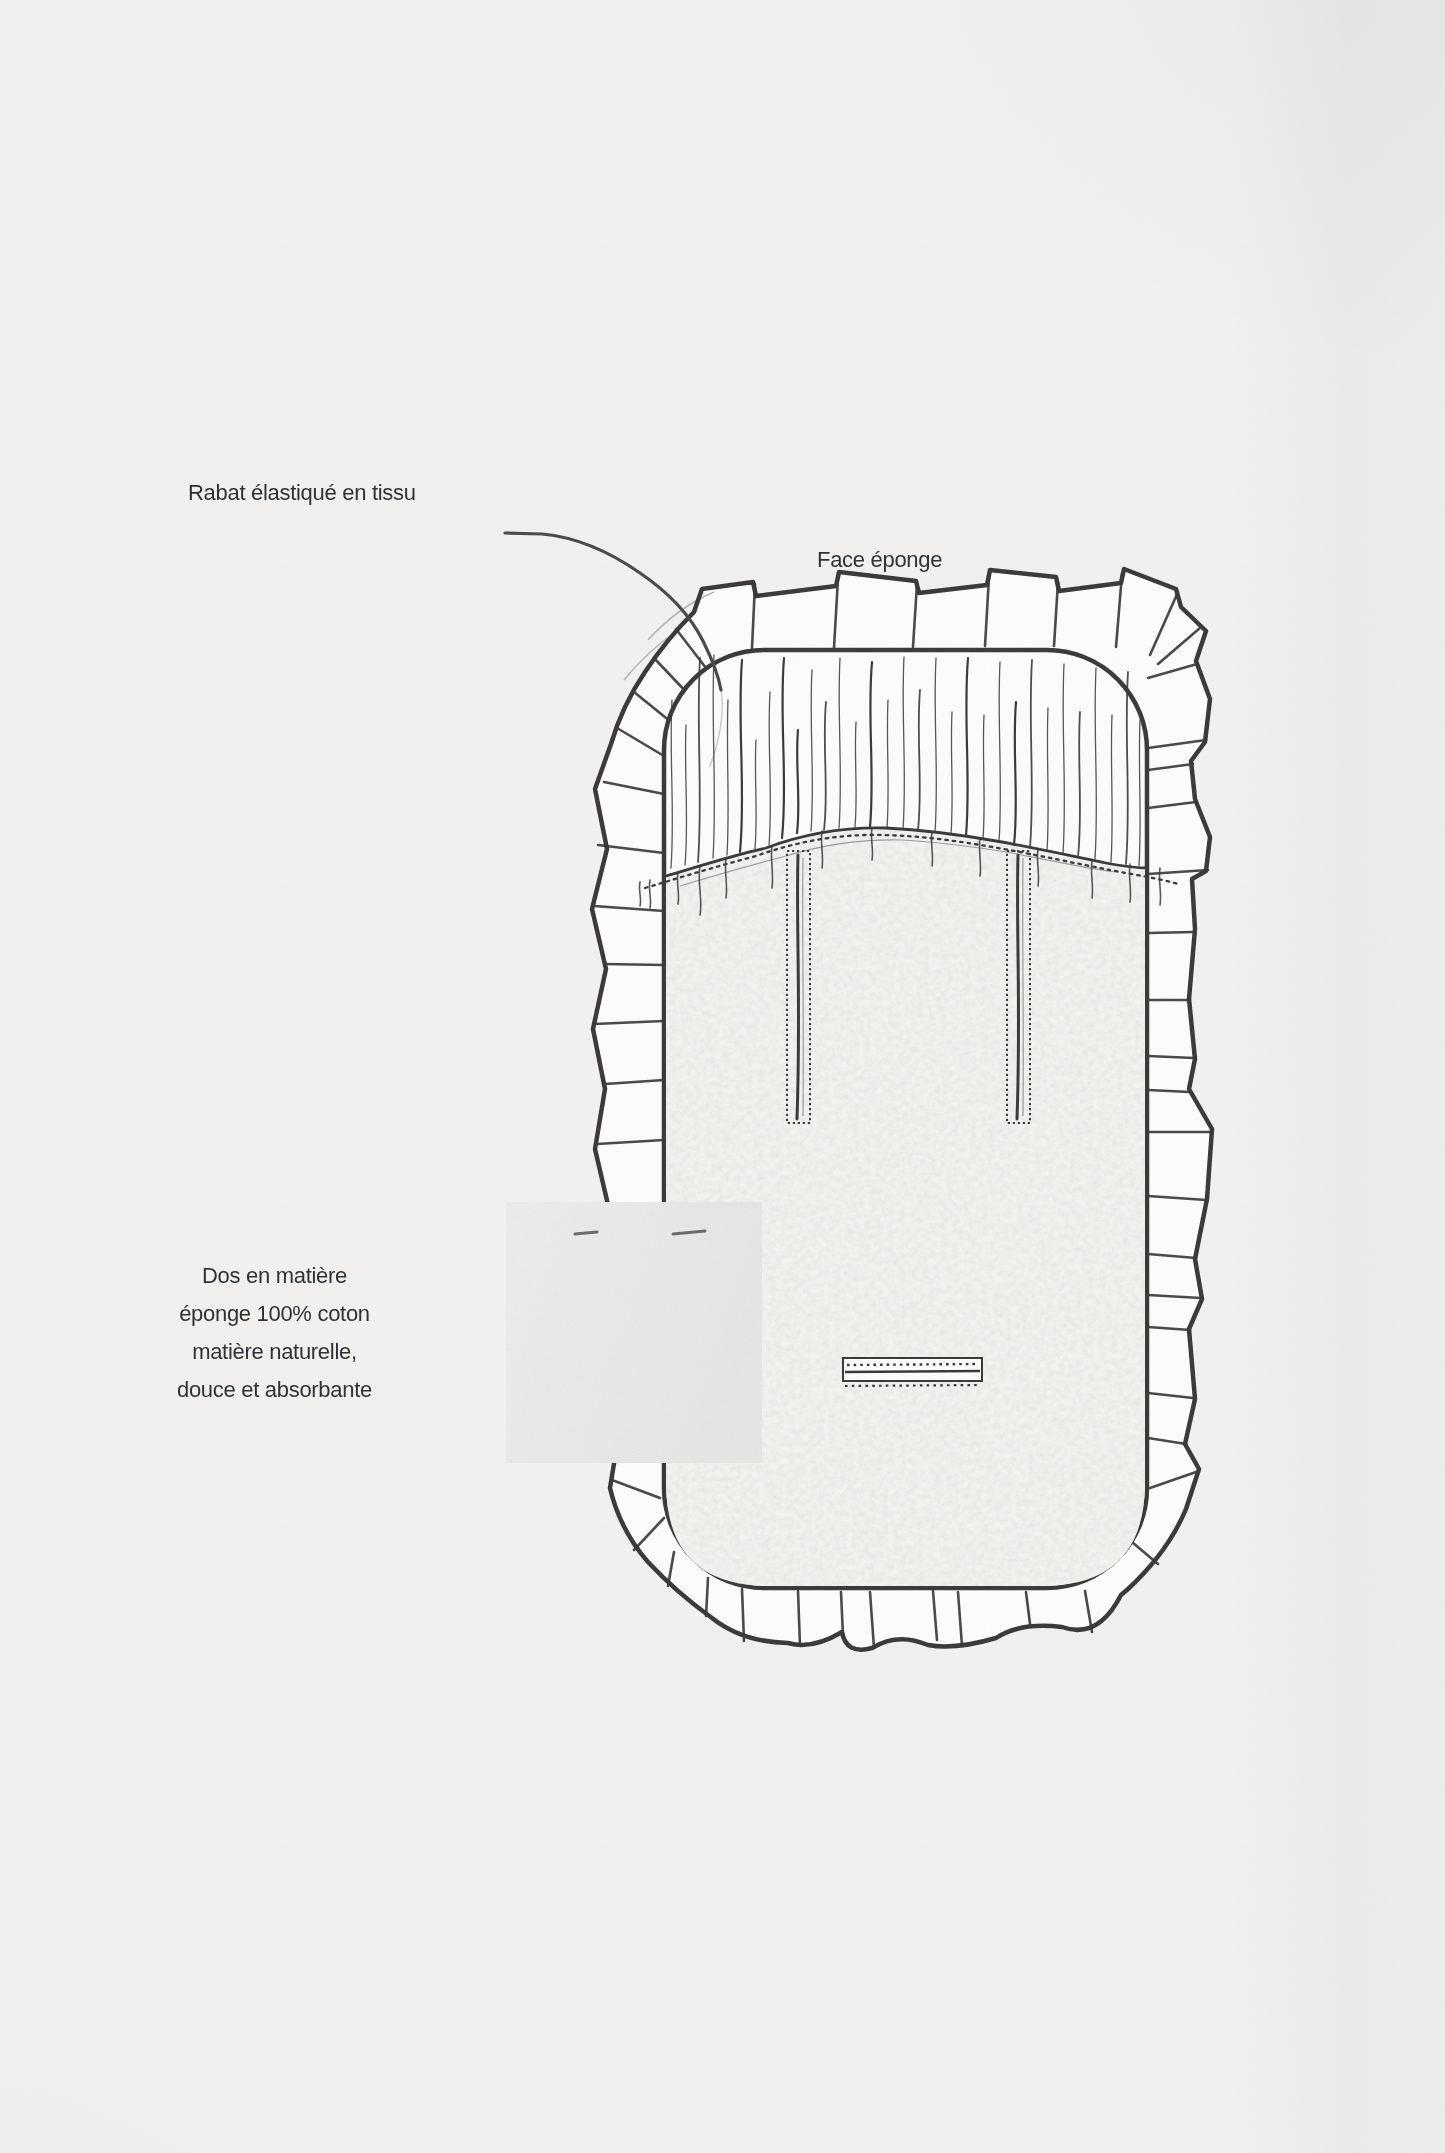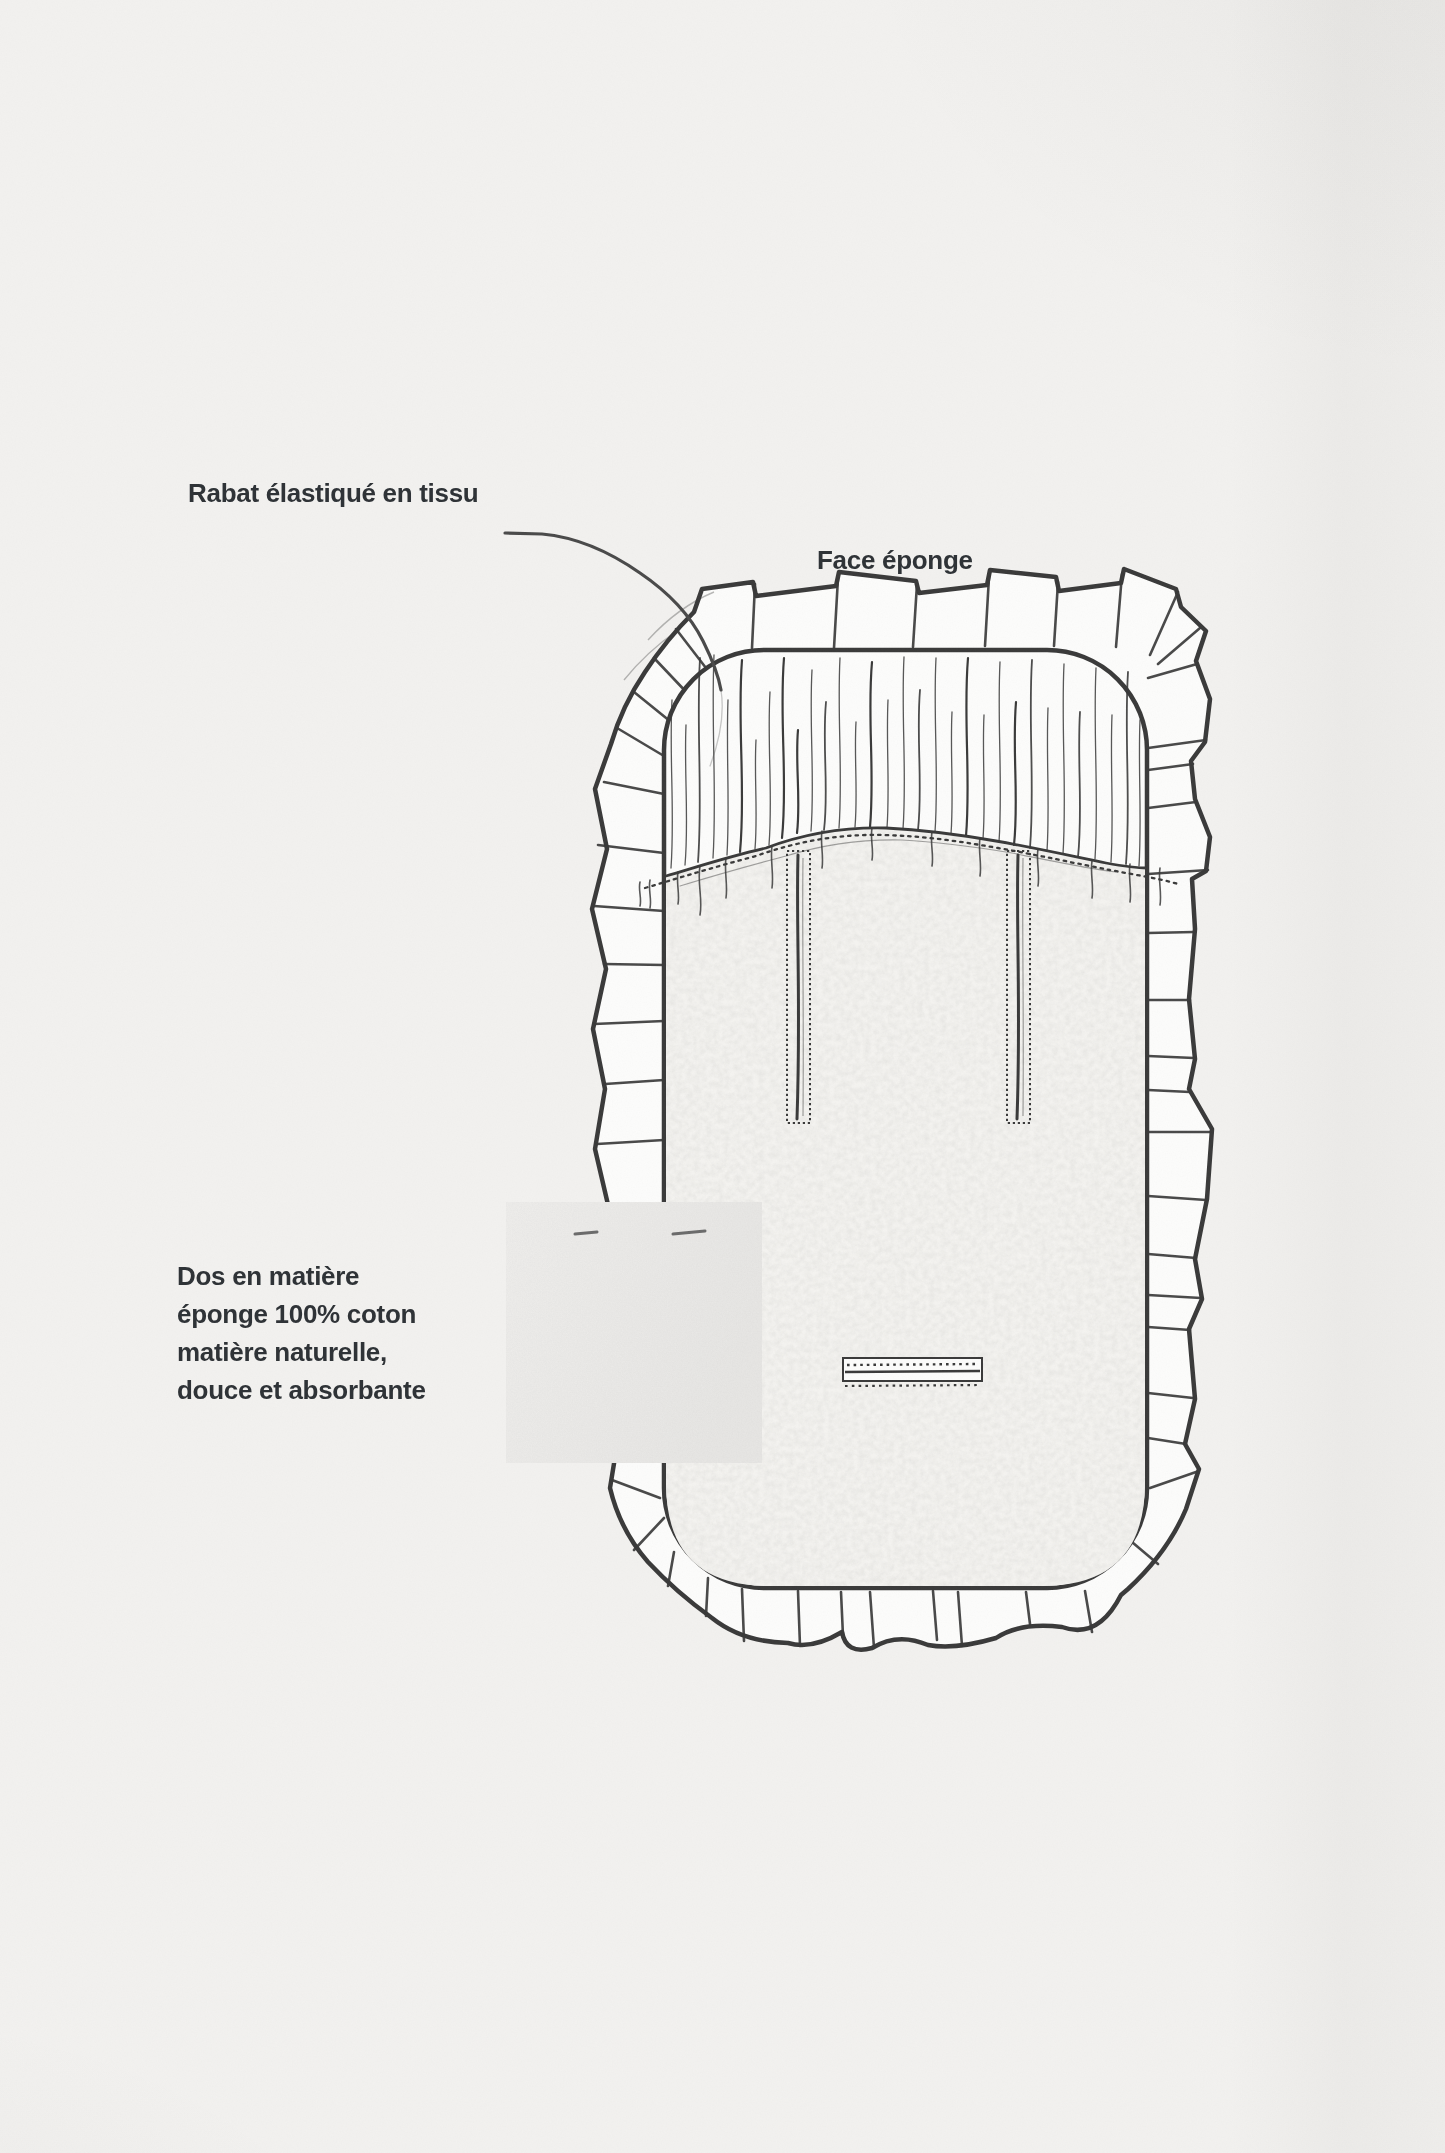--- a/index.html
+++ b/index.html
@@ -15,26 +15,26 @@
   .bg-shade{
     position:absolute;inset:0;pointer-events:none;
     background:
       radial-gradient(1100px 760px at 106% -4%, rgba(60,58,52,.05), transparent 62%),
       linear-gradient(to right, transparent 85%, rgba(97,94,87,.045) 93%, rgba(97,94,87,.028)),
       radial-gradient(900px 620px at -8% 110%, rgba(60,58,52,.04), transparent 58%);
   }
   svg.illu{position:absolute;left:0;top:0;width:1445px;height:2153px;}
   .label{
     position:absolute;color:var(--text);
-    font-size:26px;line-height:38px;letter-spacing:-0.3px;font-weight:700;
+    font-size:22px;line-height:38px;letter-spacing:-0.3px;font-weight:400;
     white-space:nowrap;
   }
   .label-rabat{left:188px;top:474px;}
   .label-face{left:817px;top:541px;}
-  .label-dos{left:177px;top:1257px;}
+  .label-dos{left:177px;top:1257px;text-align:center;}
 </style>
 </head>
 <body>
 
 <div class="page">
 
   <div class="bg-shade"></div>
 
   <svg class="illu" viewBox="0 0 1445 2153" xmlns="http://www.w3.org/2000/svg">
     <defs>

